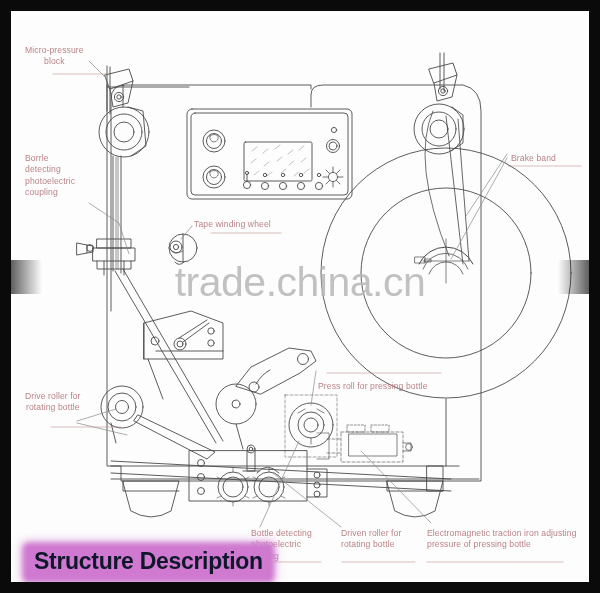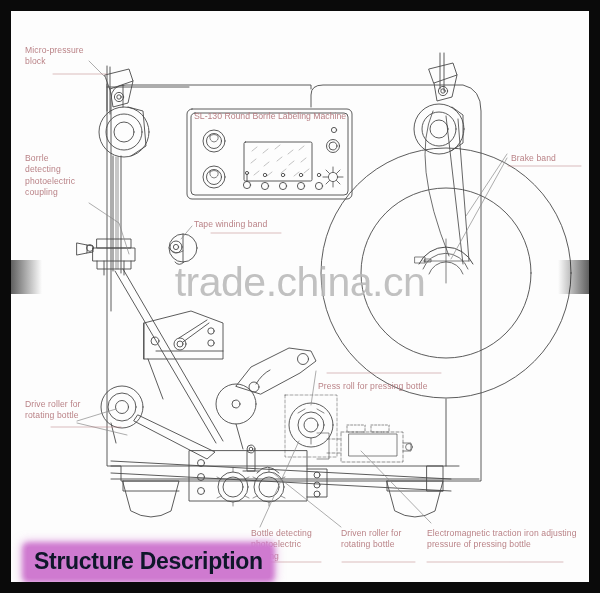--- a/index.html
+++ b/index.html
@@ -338,32 +338,31 @@
           <path d="M497 155 L570 155"></path>
           <path d="M316 362 L430 362"></path>
           <path d="M40 416 L110 416"></path>
           <path d="M240 551 L310 551"></path>
           <path d="M331 551 L404 551"></path>
           <path d="M416 551 L552 551"></path>
         </g>
       </g>
     </svg>
 
-    <div class="panel-title" style="left:183px; top:100px;">SL-130 Round Borrle Labeling Machine</div>
-
-    <div class="callout" style="left:14px; top:34px;">Micro-pressure
+
+    <div class="callout" style="left:14px; top:34px;text-align:center;">Micro-pressure
 block</div>
     <div class="callout" style="left:14px; top:142px;">Borrle
 detecting
 photoelectric
 coupling</div>
-    <div class="callout" style="left:183px; top:208px;">Tape winding band</div>
+    <div class="callout" style="left:183px; top:208px;">Tape winding wheel</div>
     <div class="callout" style="left:500px; top:142px;">Brake band</div>
     <div class="callout" style="left:307px; top:370px;">Press roll for pressing bottle</div>
-    <div class="callout" style="left:14px; top:388px;">Drive roller for
+    <div class="callout" style="left:14px; top:380px;text-align:center;">Drive roller for
 rotating bottle</div>
     <div class="callout" style="left:240px; top:517px;">Bottle detecting
 photoelectric
 cupling</div>
     <div class="callout" style="left:330px; top:517px;">Driven roller for
 rotating bottle</div>
     <div class="callout" style="left:416px; top:517px;">Electromagnetic traction iron adjusting
 pressure of pressing bottle</div>
 
     <div id="watermark">trade.china.cn</div>

